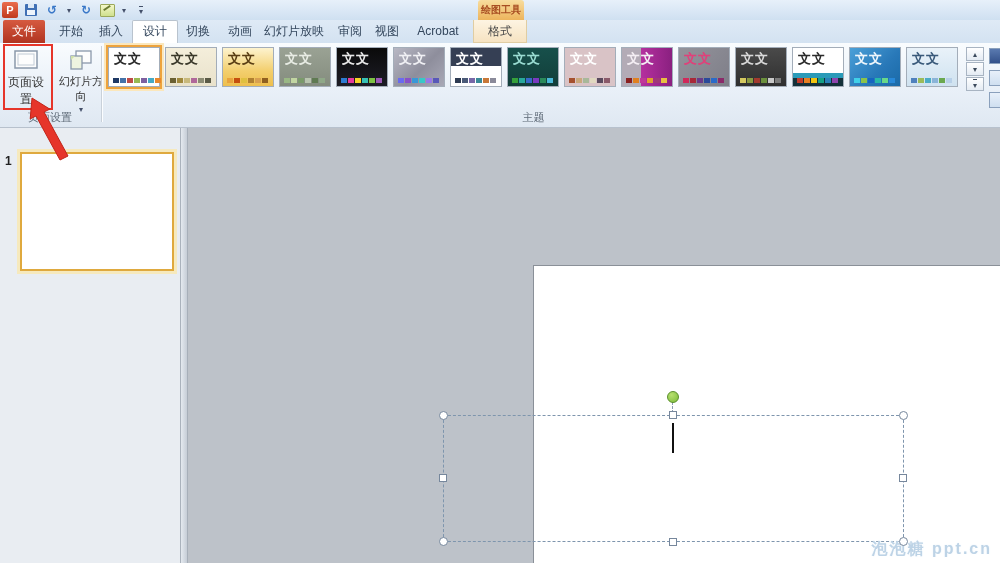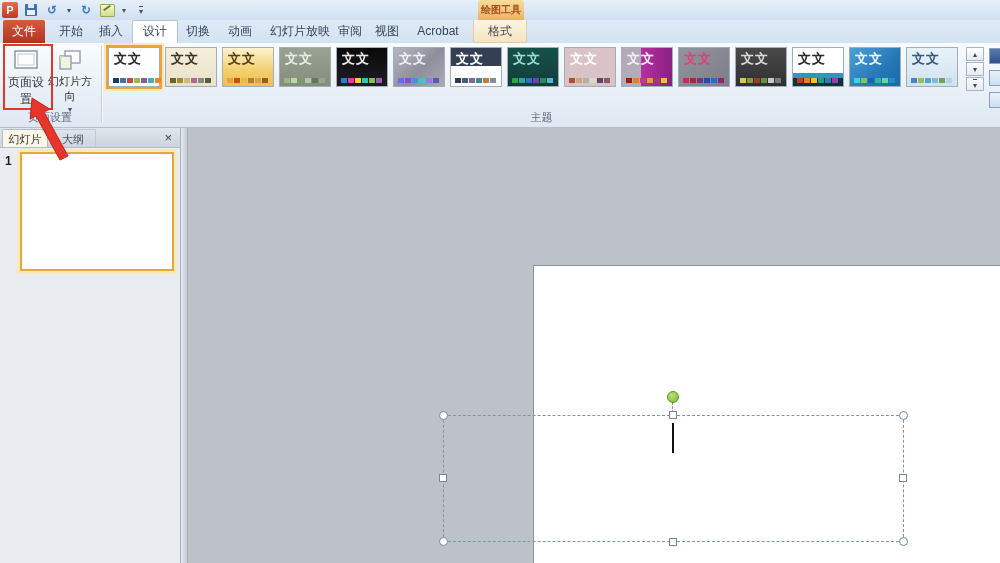--- a/index.html
+++ b/index.html
@@ -36,21 +36,21 @@
             background:linear-gradient(#fdf4e2,#f6e3c2);border:1px solid #e0cda2;border-top:none;box-sizing:border-box;}
   .ctxtabbg .tabtext{display:block;text-align:center;line-height:22px;font-size:12px;color:#4a4a4a;}
   
   .ribbon{position:absolute;left:0;top:43px;width:1000px;height:84px;
           background:linear-gradient(#f9fcfe,#e9f0f8 55%,#dfe8f2);border-bottom:1px solid #b7c1cd;}
   .gsep{position:absolute;left:101px;top:3px;width:1px;height:76px;background:#c9d1da;border-right:1px solid #fbfdff;}
   .grouplabel{position:absolute;bottom:2px;font-size:11px;color:#5f6b78;text-align:center;}
   .pgbtn{position:absolute;top:3px;text-align:center;font-size:12px;color:#323232;}
   .pgbtn .bicon{display:block;margin:3px auto 3px;}
   .psetup{left:4px;width:44px;height:58px;}
-  .porient{left:45px;width:50px;height:66px;font-size:11px;}
+  .porient{left:56px;width:50px;height:66px;font-size:11px;}
   .dropcaret{font-size:8px;color:#44506a;display:block;margin-top:1px;}
   
   .gallery{position:absolute;left:108px;top:4px;width:855px;height:46px;display:flex;gap:5px;}
   .tile{position:relative;width:52px;height:40px;border:1px solid #a3adb9;box-sizing:border-box;flex:0 0 auto;}
   .tile.sel{box-shadow:0 0 0 2px #eda33d,0 0 0 4px #fbe7bc;}
   .tlab{position:absolute;top:2px;left:5px;font-size:13px;font-weight:bold;letter-spacing:1px;}
   .sw{position:absolute;left:4px;bottom:3px;display:flex;gap:1px;}
   .sw i{display:block;width:6px;height:5px;}
   .galctl{position:absolute;left:966px;top:4px;width:18px;display:flex;flex-direction:column;gap:1px;}
   .gbtn{height:14px;background:linear-gradient(#ffffff,#e4ebf3);border:1px solid #a8b4c2;
@@ -128,21 +128,21 @@
     <div class="ctxhdr">绘图工具</div>
   </div>
 
   <div class="tabrow">
     <div class="tab file">文件</div>
     <div class="tab" style="left:52px;width:38px">开始</div>
     <div class="tab" style="left:92px;width:38px">插入</div>
     <div class="tab active" style="left:132px;width:44px">设计</div>
     <div class="tab" style="left:178px;width:40px">切换</div>
     <div class="tab" style="left:220px;width:40px">动画</div>
-    <div class="tab" style="left:268px;width:64px">幻灯片放映</div>
+    <div class="tab" style="left:262px;width:64px">幻灯片放映</div>
     <div class="tab" style="left:330px;width:40px">审阅</div>
     <div class="tab" style="left:368px;width:38px">视图</div>
     <div class="tab" style="left:410px;width:56px">Acrobat</div>
     <div class="ctxtabbg">
       <span class="tabtext">格式</span>
     </div>
   </div>
 
   <div class="ribbon">
 
@@ -336,34 +336,29 @@
     <div class="galctl">
       <div class="gbtn">▴</div>
       <div class="gbtn">▾</div>
       <div class="gbtn more"><span>▾</span></div>
     </div>
     <div class="clipped">
         <div></div>
         <div></div>
         <div></div>
       </div>
-    <div class="grouplabel" style="left:104px;width:875px">主题</div>
+    <div class="grouplabel" style="left:96px;width:875px">主题</div>
   </div>
 
   <div class="redbox"></div>
   <svg class="redarrow" width="52" height="70" viewBox="0 0 52 70">
     <polygon points="12,4 29.8,15.1 24,18 48,62 40,66 16,22 10.2,24.9" fill="#e6352a" stroke="#c22418" stroke-width="1"></polygon>
   </svg>
 
   <div class="panel">
-    <div class="paneltabs">
-      <div class="ptab active" style="left:2px">幻灯片</div>
-      <div class="ptab outline">大纲</div>
-      <div class="pclose">×</div>
-    </div>
     <div class="thumbnum">1</div>
     <div class="thumbwrap"></div>
   </div>
   <div class="splitter"></div>
 
   <div class="canvasarea">
     <div class="slide"></div>
   </div>
 
 
@@ -373,13 +368,14 @@
   <div class="cursor"></div>
   <div class="h hc" style="left:439px;top:411px"></div>
   <div class="h hs" style="left:669px;top:411px"></div>
   <div class="h hc" style="left:899px;top:411px"></div>
   <div class="h hs" style="left:439px;top:474px"></div>
   <div class="h hs" style="left:899px;top:474px"></div>
   <div class="h hc" style="left:439px;top:537px"></div>
   <div class="h hs" style="left:669px;top:538px"></div>
   <div class="h hc" style="left:899px;top:537px"></div>
 
+  <div class="watermark">泡泡糖 ppt.cn</div>
 </div>
 
 </body></html>

